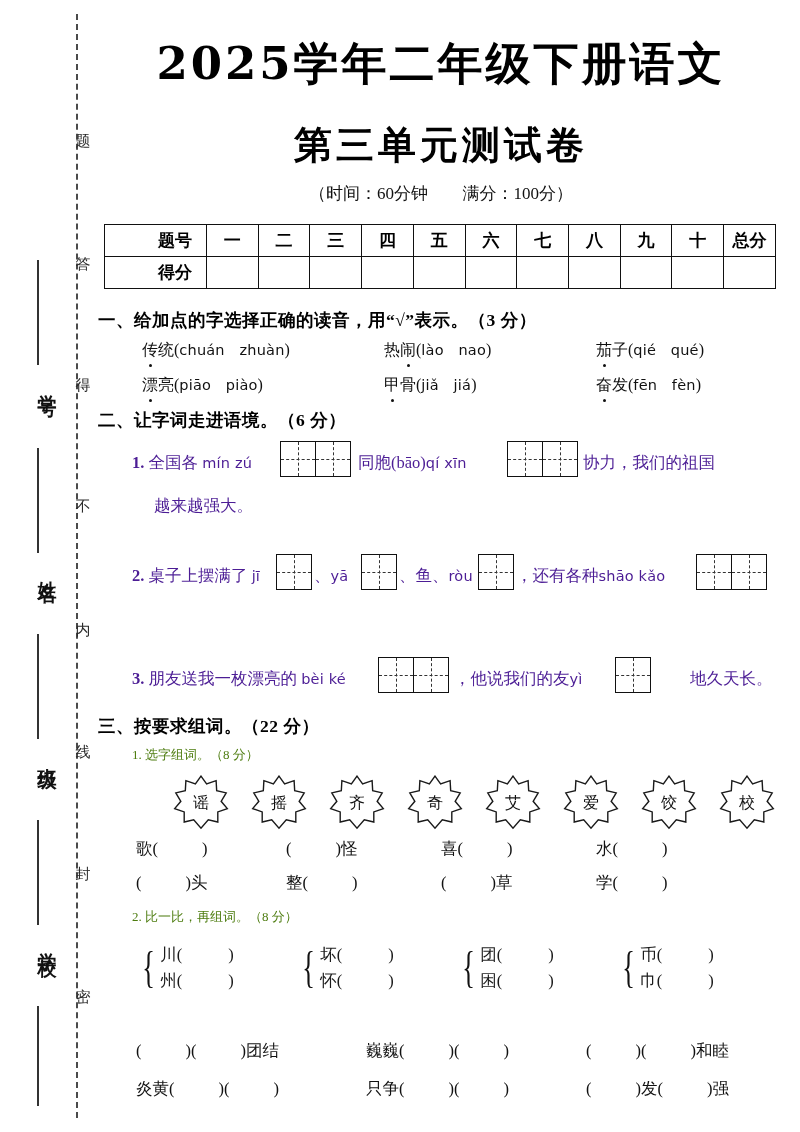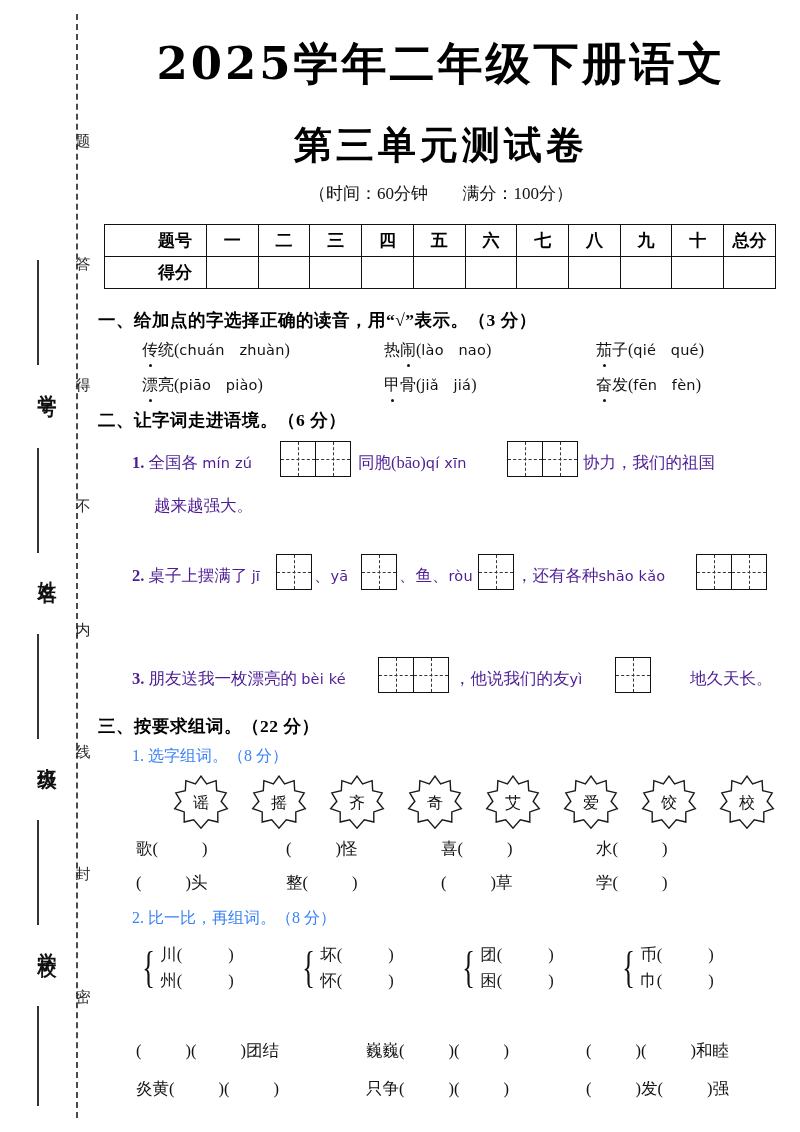--- a/index.html
+++ b/index.html
@@ -120,22 +120,22 @@
   .sec-head {
     position: absolute;
     font-size: 17.5px;
     font-weight: bold;
     color: #000;
     white-space: nowrap;
     letter-spacing: 0.5px;
   }
   .q-head {
     position: absolute;
-    font-size: 16px;
-    color: #3b82f6;
+    font-size: 13px;
+    color: #4d7c0f;
     white-space: nowrap;
   }
   .q-num { font-weight: bold; font-family: "Liberation Serif", serif; }
 
   
   .py-row {
     position: absolute;
     font-size: 16px;
     white-space: nowrap;
     color: #111;

